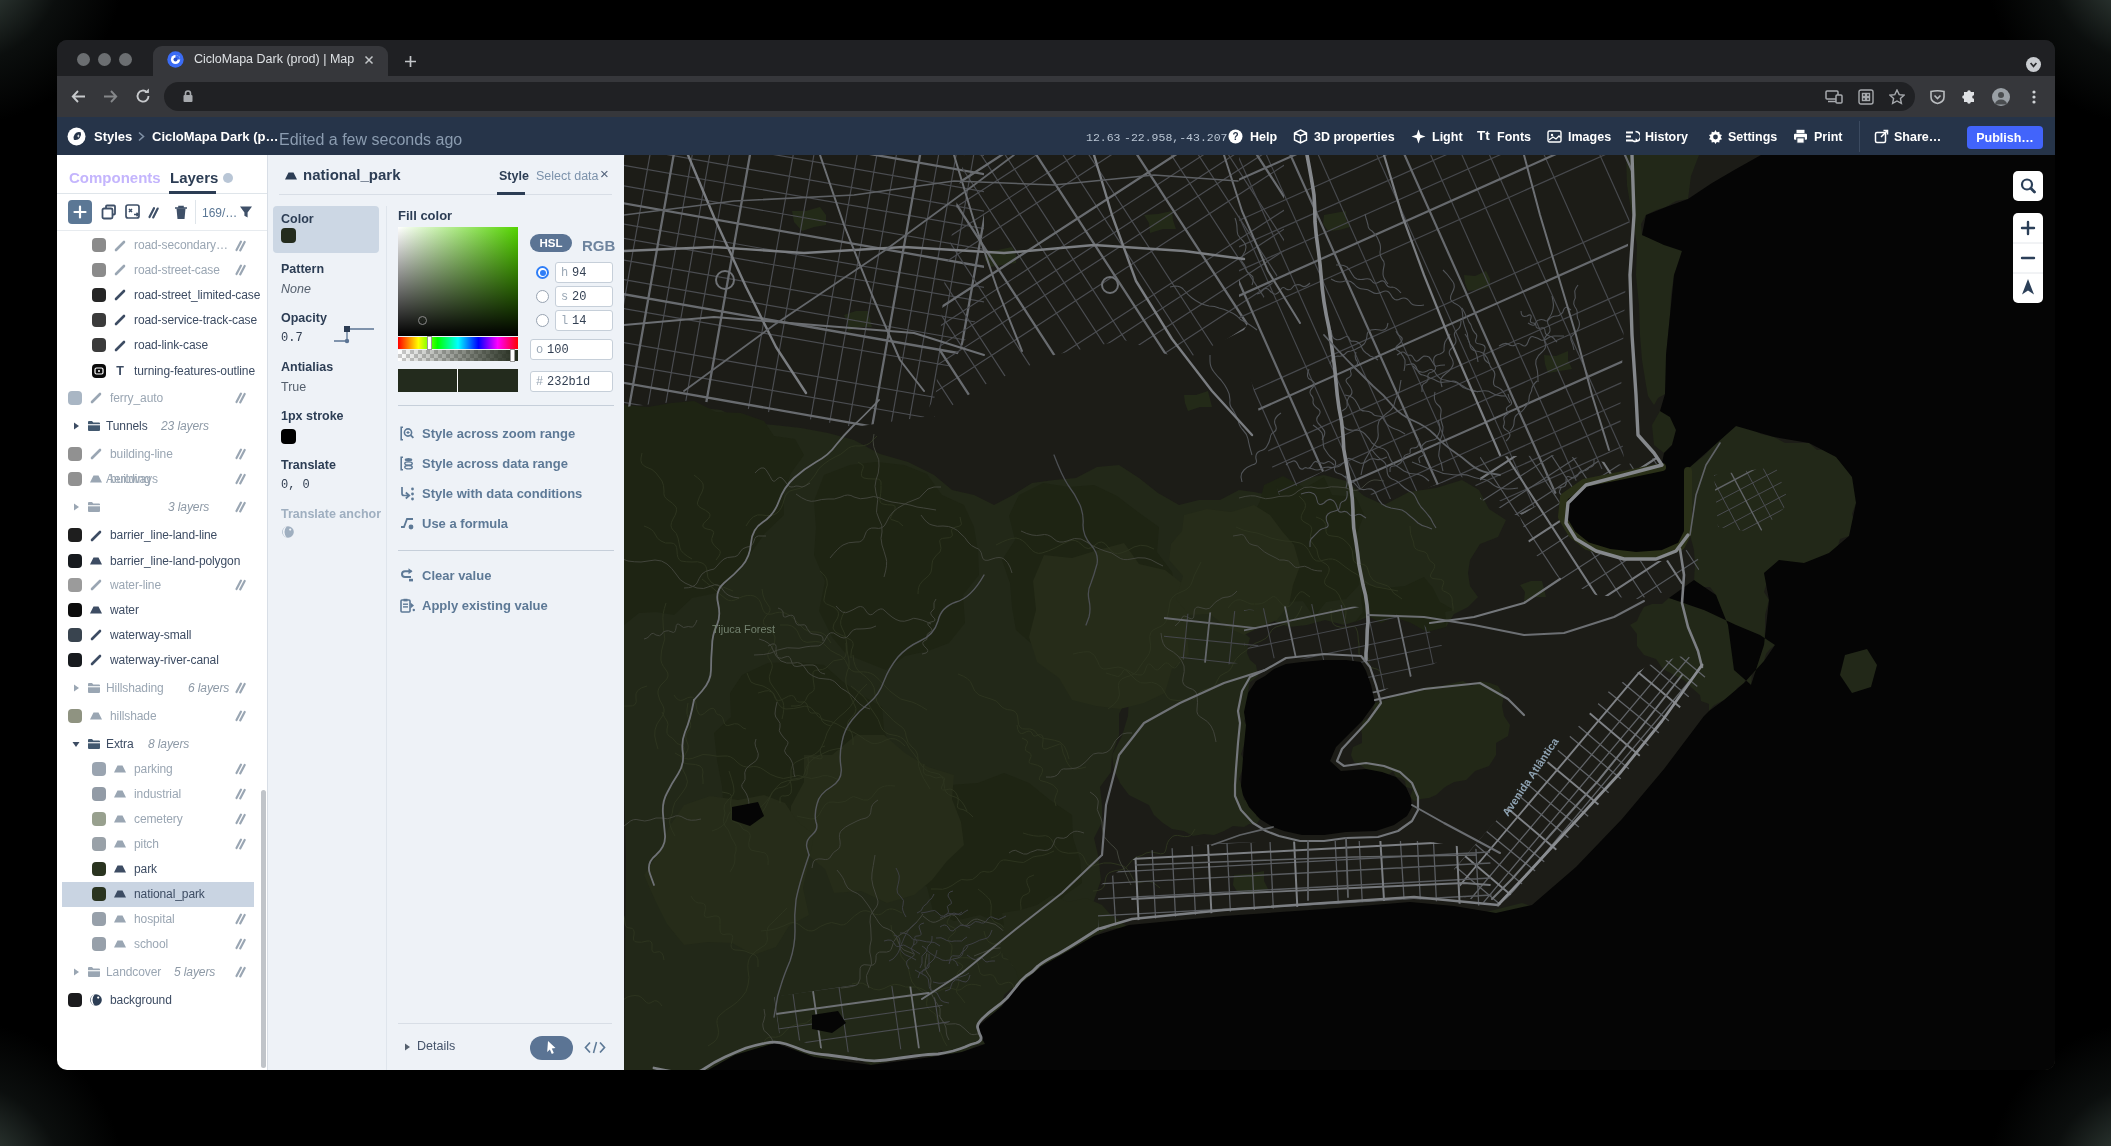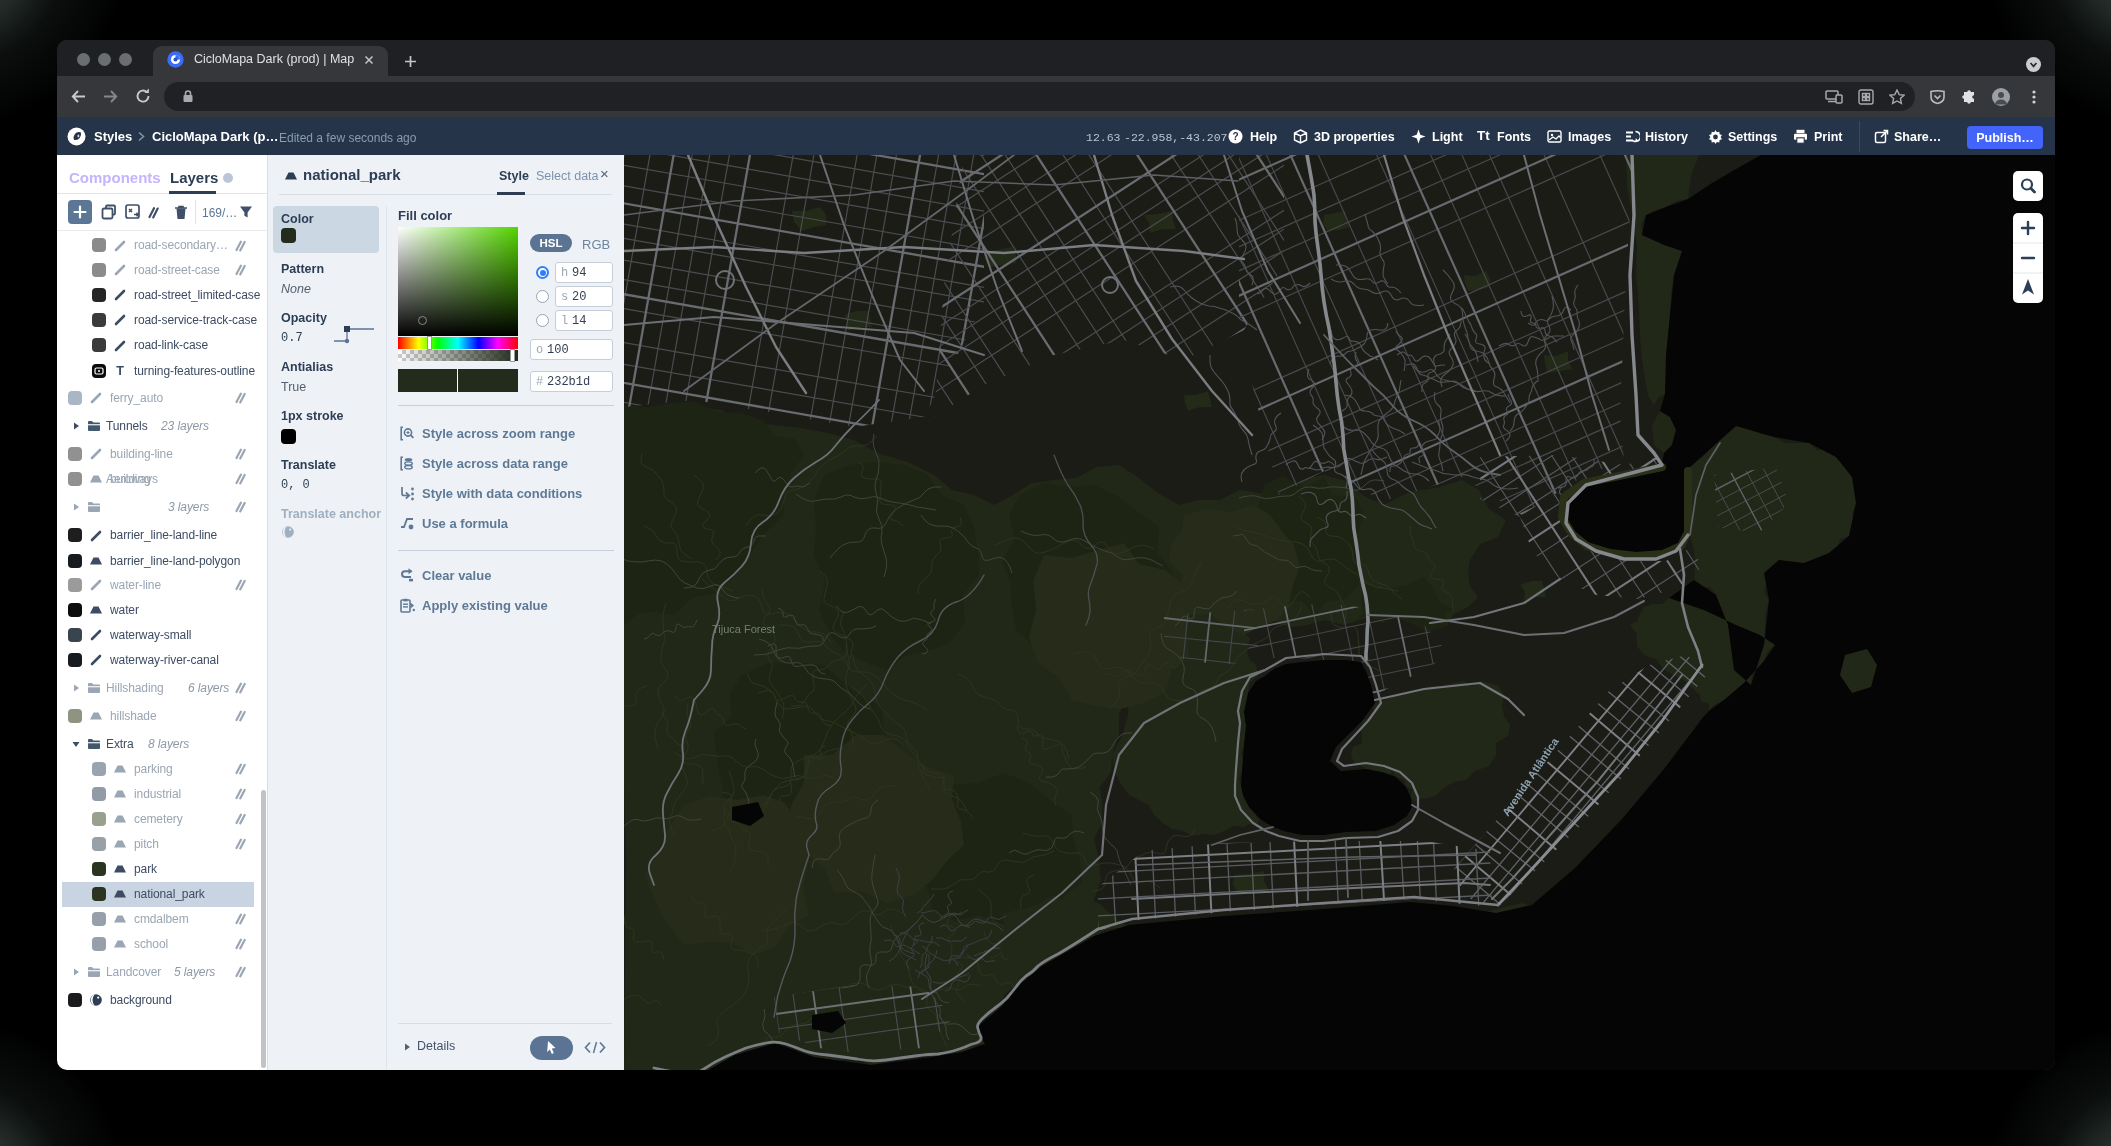--- a/index.html
+++ b/index.html
@@ -430,21 +430,21 @@
   <svg class="abs" style="left:67px;top:127px" width="19" height="19" viewBox="0 0 19 19">
         <circle cx="9.5" cy="9.5" r="9" fill="#fff"></circle>
         <path d="M13.8 5.2 Q10 4.2 7.9 6.9 Q5.8 9.6 6.9 12.8 Q10.6 13.8 12.7 11.1 Q14.8 8.4 13.8 5.2 Z" fill="#263449"></path>
         <path d="M11.3 7 L11.7 8.6 L13 9 L11.7 9.4 L11.3 11 L10.9 9.4 L9.6 9 L10.9 8.6 Z" fill="#fff"></path>
       </svg>
       <div class="abs" style="left:94px;top:129px;font-size:13px;font-weight:700;color:#fff">Styles</div>
       <svg class="abs" style="left:137px;top:131px" width="8" height="11" viewBox="0 0 8 11">
         <path d="M2 1.5 L6.5 5.5 L2 9.5" fill="none" stroke="#7f90a5" stroke-width="1.6"></path>
       </svg>
       <div class="abs" style="left:152px;top:129px;font-size:13px;font-weight:700;color:#fff">CicloMapa Dark (p…</div>
-      <div class="abs" style="left:279px;top:131px;font-size:12px;color:#8b9cb0">Edited a few seconds ago</div>
+      <div class="abs" style="left:279px;top:131px;font-size:16px;color:#8b9cb0">Edited a few seconds ago</div>
       <div class="abs coordtxt" style="left:1086px;top:131px">12.63</div>
       <div class="abs coordtxt" style="left:1124px;top:131px">-22.958,-43.207</div>
       <svg class="abs" style="left:1228px;top:129px" width="15" height="15" viewBox="0 0 15 15">
         <circle cx="7.5" cy="7.5" r="7" fill="#fff"></circle>
         <text x="7.5" y="11" font-size="10" font-weight="bold" text-anchor="middle" fill="#263449" font-family="Liberation Sans,sans-serif">?</text>
       </svg>
       <div class="abs tbtxt" style="left:1250px;top:130px">Help</div>
       <svg class="abs" style="left:1293px;top:129px" width="15" height="15" viewBox="0 0 15 15">
         <path d="M7.5 1 L13.5 4 L13.5 11 L7.5 14 L1.5 11 L1.5 4 Z M1.5 4 L7.5 7 L13.5 4 M7.5 7 L7.5 14" fill="none" stroke="#fff" stroke-width="1.4"></path>
       </svg>
@@ -702,21 +702,21 @@
       <div class="abs" style="left:62px;top:882px;width:192px;height:25px;background:#c9d4e2"></div>
       <div class="abs" style="left:92px;top:887px;width:14px;height:14px;border-radius:4px;background:#2a3420"></div>
       <svg class="abs" style="left:113px;top:887px" width="14" height="14" viewBox="0 0 14 14">
         <path d="M4.5 3.5 L9.5 3.5 L13 10.5 L1 10.5 Z" fill="#3d4c63"></path>
       </svg>
       <div class="abs rowtxt" style="left:134px;top:885px;color:#3d4c63">national_park</div>
       <div class="abs" style="left:92px;top:912px;width:14px;height:14px;border-radius:4px;background:#97a0aa"></div>
       <svg class="abs" style="left:113px;top:912px" width="14" height="14" viewBox="0 0 14 14">
         <path d="M4.5 3.5 L9.5 3.5 L13 10.5 L1 10.5 Z" fill="#9aa6b3"></path>
       </svg>
-      <div class="abs rowtxt" style="left:134px;top:910px;color:#9aa6b3;max-width:96px;overflow:hidden;text-overflow:ellipsis">cmdalbem</div>
+      <div class="abs rowtxt" style="left:134px;top:910px;color:#9aa6b3;max-width:96px;overflow:hidden;text-overflow:ellipsis">hospital</div>
       <svg class="abs" style="left:233px;top:912px" width="15" height="14" viewBox="0 0 15 14">
         <path d="M3.5 11 L8 2.6 M7.2 11.4 L11.7 3" stroke="#9aa6b3" stroke-width="2.2" stroke-linecap="round"></path>
       </svg>
       <div class="abs" style="left:92px;top:937px;width:14px;height:14px;border-radius:4px;background:#97a0aa"></div>
       <svg class="abs" style="left:113px;top:937px" width="14" height="14" viewBox="0 0 14 14">
         <path d="M4.5 3.5 L9.5 3.5 L13 10.5 L1 10.5 Z" fill="#9aa6b3"></path>
       </svg>
       <div class="abs rowtxt" style="left:134px;top:935px;color:#9aa6b3;max-width:96px;overflow:hidden;text-overflow:ellipsis">school</div>
       <svg class="abs" style="left:233px;top:937px" width="15" height="14" viewBox="0 0 15 14">
         <path d="M3.5 11 L8 2.6 M7.2 11.4 L11.7 3" stroke="#9aa6b3" stroke-width="2.2" stroke-linecap="round"></path>
@@ -779,21 +779,21 @@
       <div class="abs" style="left:398px;top:227px;width:120px;height:109px;background:linear-gradient(to bottom,rgba(0,0,0,0),#000),linear-gradient(to right,#fff,#54d400)"></div>
       <div class="abs" style="left:418px;top:316px;width:9px;height:9px;border-radius:50%;border:1.5px solid #888;box-sizing:border-box"></div>
       <div class="abs" style="left:398px;top:337px;width:120px;height:12px;background:linear-gradient(to right,#f00 0%,#ff0 17%,#0f0 33%,#0ff 50%,#00f 67%,#f0f 83%,#f00 100%)"></div>
       <div class="abs" style="left:427px;top:336px;width:5px;height:14px;background:#fff;border:1px solid #999;box-sizing:border-box"></div>
       <div class="abs" style="left:398px;top:350px;width:120px;height:11px;background:linear-gradient(to right,rgba(35,43,29,0),rgba(35,43,29,1)),repeating-conic-gradient(#ccc 0% 25%,#fff 0% 50%) 0 0/8px 8px"></div>
       <div class="abs" style="left:510px;top:349px;width:5px;height:13px;background:#fff;border:1px solid #999;box-sizing:border-box"></div>
       <div class="abs" style="left:398px;top:369px;width:120px;height:23px;background:#232b1d"></div>
       <div class="abs" style="left:457px;top:369px;width:1px;height:23px;background:#fff"></div>
       <div class="abs" style="left:530px;top:234px;width:42px;height:18px;background:#5b7494;border-radius:9px"></div>
       <div class="abs" style="left:530px;top:237px;width:42px;text-align:center;font-size:11.5px;font-weight:700;color:#fff">HSL</div>
-      <div class="abs" style="left:582px;top:237px;font-size:13px;font-weight:400;color:#6e849e">RGB</div>
+      <div class="abs" style="left:582px;top:237px;font-size:15px;font-weight:700;color:#6e849e">RGB</div>
       <div class="abs" style="left:536px;top:266px;width:13px;height:13px;border-radius:50%;border:2px solid #2f7ef7;box-sizing:border-box;background:#fff"></div>
       <div class="abs" style="left:539.5px;top:269.5px;width:6px;height:6px;border-radius:50%;background:#2f7ef7"></div>
       <div class="inbox" style="left:555px;top:262px;width:58px;height:21px"></div>
       <div class="inpre" style="left:561px;top:266px">h</div>
       <div class="inval" style="left:572px;top:266px">94</div>
       <div class="abs" style="left:536px;top:290px;width:13px;height:13px;border-radius:50%;border:1.5px solid #98a3b1;box-sizing:border-box;background:#fff"></div>
       <div class="inbox" style="left:555px;top:286px;width:58px;height:21px"></div>
       <div class="inpre" style="left:561px;top:290px">s</div>
       <div class="inval" style="left:572px;top:290px">20</div>
       <div class="abs" style="left:536px;top:314px;width:13px;height:13px;border-radius:50%;border:1.5px solid #98a3b1;box-sizing:border-box;background:#fff"></div>

